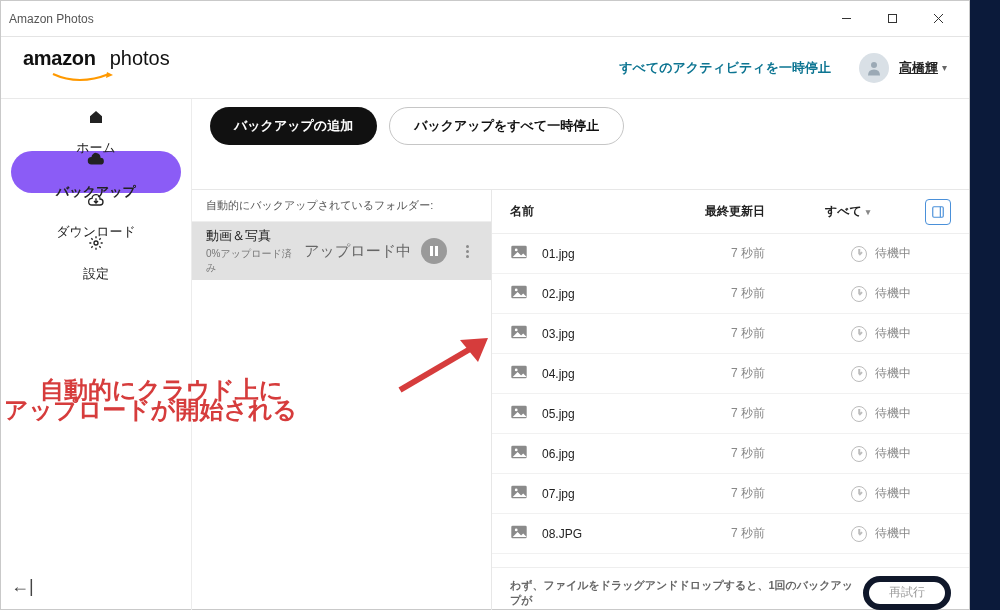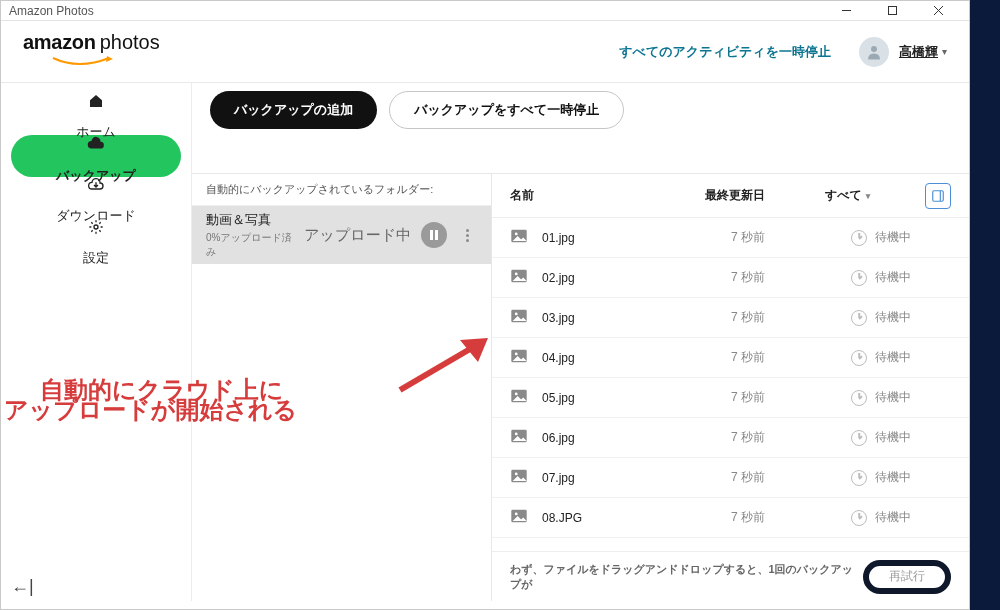--- a/index.html
+++ b/index.html
@@ -1,35 +1,35 @@
 <!DOCTYPE html>
 <html><head>
 <meta charset="utf-8">
 <style>
   * { box-sizing: border-box; margin: 0; padding: 0; font-family: "Hiragino Sans", "Meiryo", "Yu Gothic", Arial, sans-serif; }
   body { width: 1000px; height: 610px; background: #0b1a3a; overflow: hidden; position: relative; }
   .window { position: absolute; left: 0; top: 0; width: 970px; height: 610px; background: #fff; border: 1px solid #c9c9c9; }
-  .titlebar { height: 20px; display: flex; align-items: center; padding: 0 8px; font-size: 12px; color: #555; border-bottom: 1px solid #e4e4e4; }
+  .titlebar { height: 36px; display: flex; align-items: center; padding: 0 8px; font-size: 12px; color: #555; border-bottom: 1px solid #e4e4e4; }
   .titlebar-title { flex: 1; }
   .titlebar-btn { width: 46px; height: 28px; display: flex; align-items: center; justify-content: center; color: #333; cursor: default; }
   .titlebar-btn svg { stroke: #333; }
   .header { height: 62px; display: flex; align-items: center; padding: 0 22px; border-bottom: 1px solid #e9e9e9; }
-  .brand { display: flex; align-items: flex-start; gap: 2px; }
+  .brand { display: flex; align-items: flex-start; gap: 12px; }
   .brand-amazon { font-size: 20px; font-weight: 700; color: #111; letter-spacing: -0.3px; }
   .brand-photos { font-size: 20px; font-weight: 400; color: #111; margin-left: 2px; }
   .brand-smile { margin-left: 28px; margin-top: -4px; }
   .header-spacer { flex: 1; }
   .pause-link { color: #0d7592; font-size: 13px; font-weight: 600; cursor: pointer; margin-right: 28px; }
   .avatar { width: 30px; height: 30px; border-radius: 50%; background: #d9e0e6; display: flex; align-items: center; justify-content: center; margin-right: 10px; }
   .username { font-size: 13px; color: #222; font-weight: 600; margin-right: 4px; text-decoration: underline; }
   .chev { font-size: 10px; color: #666; }
   .body { display: flex; height: calc(100% - 90px); }
   .sidebar { width: 190px; padding: 10px 10px; }
   .nav-item { display: flex; align-items: center; gap: 14px; height: 42px; padding: 0 16px; border-radius: 22px; font-size: 13px; color: #222; cursor: pointer; flex-direction: column; }
-  .nav-item.active { background: #22c55e; font-weight: 600; }
+  .nav-item.active { background: #8b5cf6; font-weight: 600; }
   .nav-icon { width: 18px; height: 18px; display: flex; align-items: center; justify-content: center; }
   .main { flex: 1; display: flex; flex-direction: column; border-left: 1px solid #ececec; gap: 36px; }
   .main-actions { height: 54px; display: flex; align-items: center; gap: 12px; padding: 0 18px; }
   .btn-primary { background: #111; color: #fff; border: none; border-radius: 22px; height: 38px; padding: 0 24px; font-size: 13px; font-weight: 600; cursor: pointer; }
   .btn-outline { background: #fff; color: #111; border: 1px solid #c6c6c6; border-radius: 22px; height: 38px; padding: 0 24px; font-size: 13px; font-weight: 600; cursor: pointer; }
   .content { flex: 1; display: flex; border-top: 1px solid #e7e7e7; }
   .col-left { width: 300px; display: flex; flex-direction: column; border-right: 1px solid #e7e7e7; }
   .col-left-header { height: 32px; font-size: 11px; color: #555; display: flex; align-items: center; padding: 0 14px; border-bottom: 1px solid #eee; }
   .folder-row { height: 58px; background: #e1e1e1; display: flex; align-items: center; padding: 0 14px; gap: 10px; }
   .folder-info { flex: 1; }

